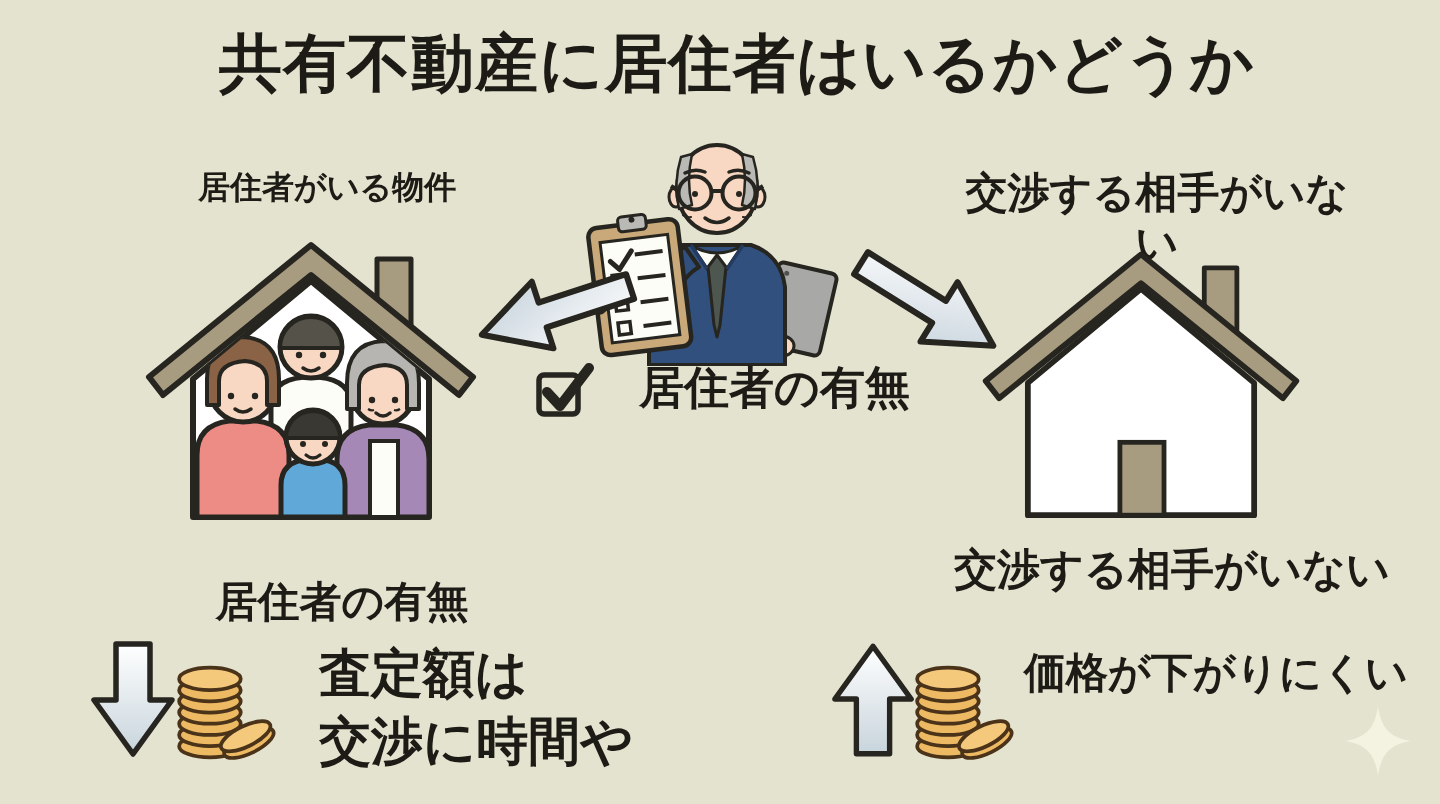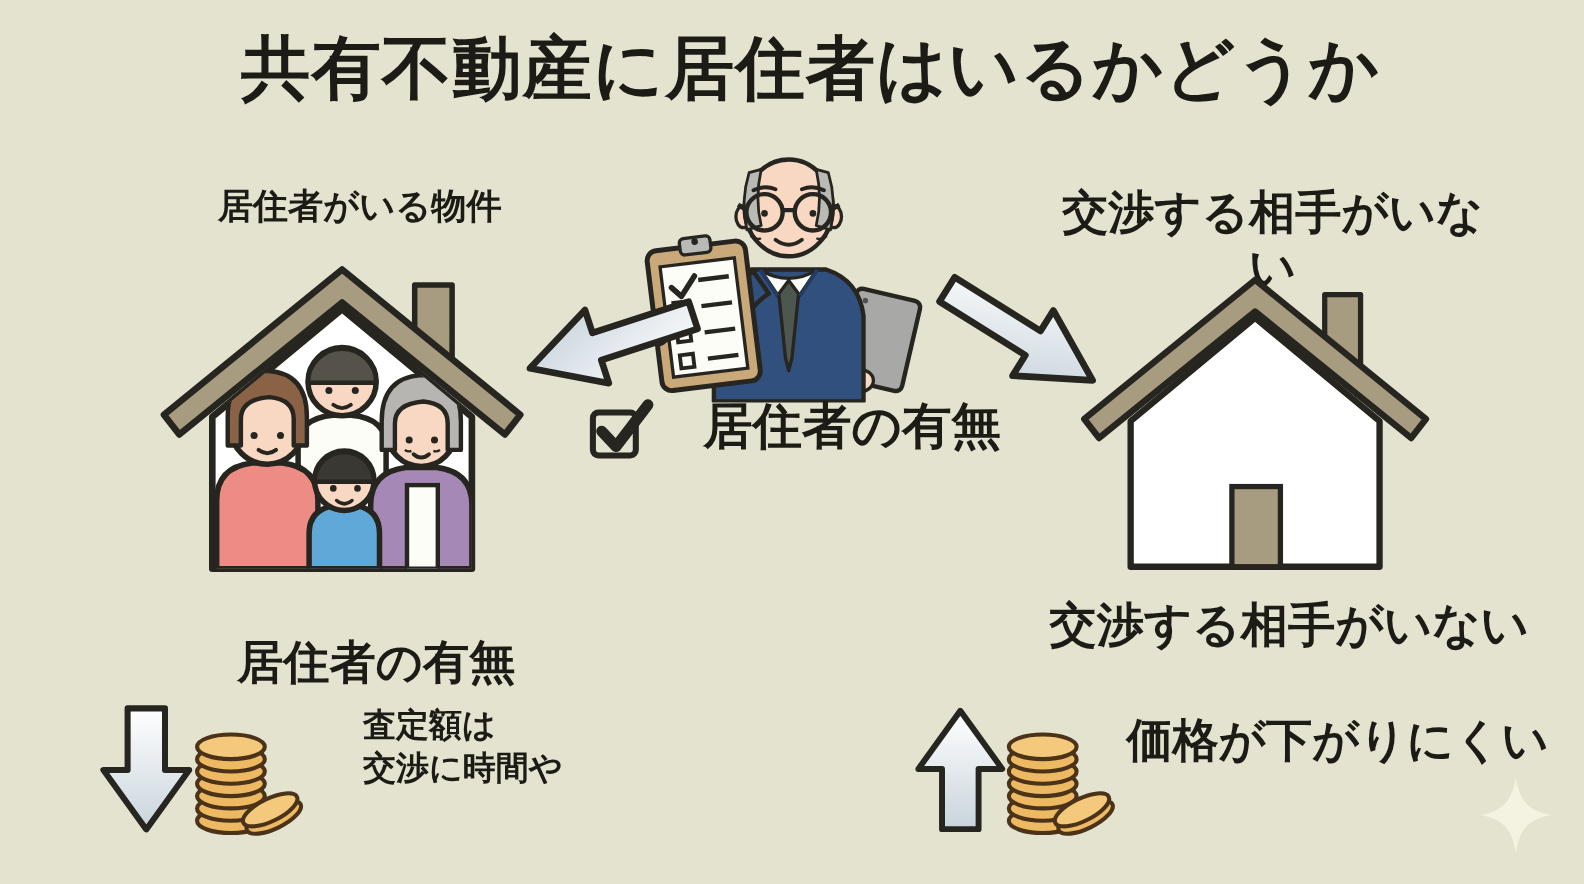--- a/index.html
+++ b/index.html
@@ -33,21 +33,21 @@
   .checkbox-row .cb{width:62px;height:60px;}
   .checkbox-row .lbl{font-size:45px;font-weight:900;}
   .house-left{left:141px;top:228px;width:340px;height:296px;}
   .house-right{left:978px;top:232px;width:326px;height:296px;}
   .note-left{top:524px;left:135px;width:380px;text-align:center;font-size:42px;line-height:1.24;}
   .note-right{top:544px;left:905px;width:500px;text-align:center;font-size:43px;}
   .arrow-down{left:88px;top:638px;width:90px;height:122px;}
   .arrow-up{left:829px;top:639px;width:88px;height:122px;}
   .coins-left{left:170px;top:650px;width:106px;height:112px;}
   .coins-right{left:908px;top:650px;width:106px;height:112px;}
-  .result-left{top:640px;left:296px;font-size:30px;line-height:1.3;text-align:left;}
+  .result-left{top:640px;left:285px;font-size:52px;line-height:1.3;text-align:left;}
   .result-right{top:648px;left:990px;font-size:42px;text-align:center;}
   .sparkle{left:1343px;top:704px;width:70px;height:74px;}
   svg{display:block;width:100%;height:100%;}
 </style>
 </head>
 <body>
 
 <div class="canvas">
 
   <div class="abs jp title">共有不動産に居住者はいるかどうか</div>

